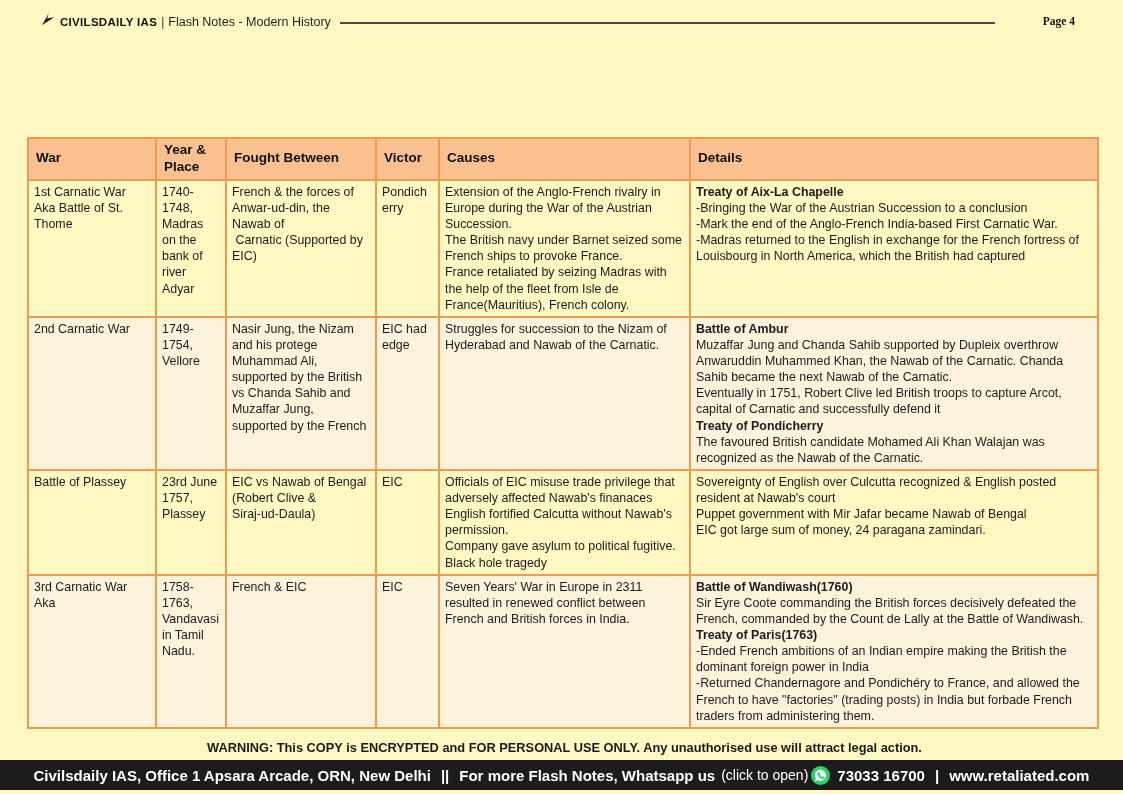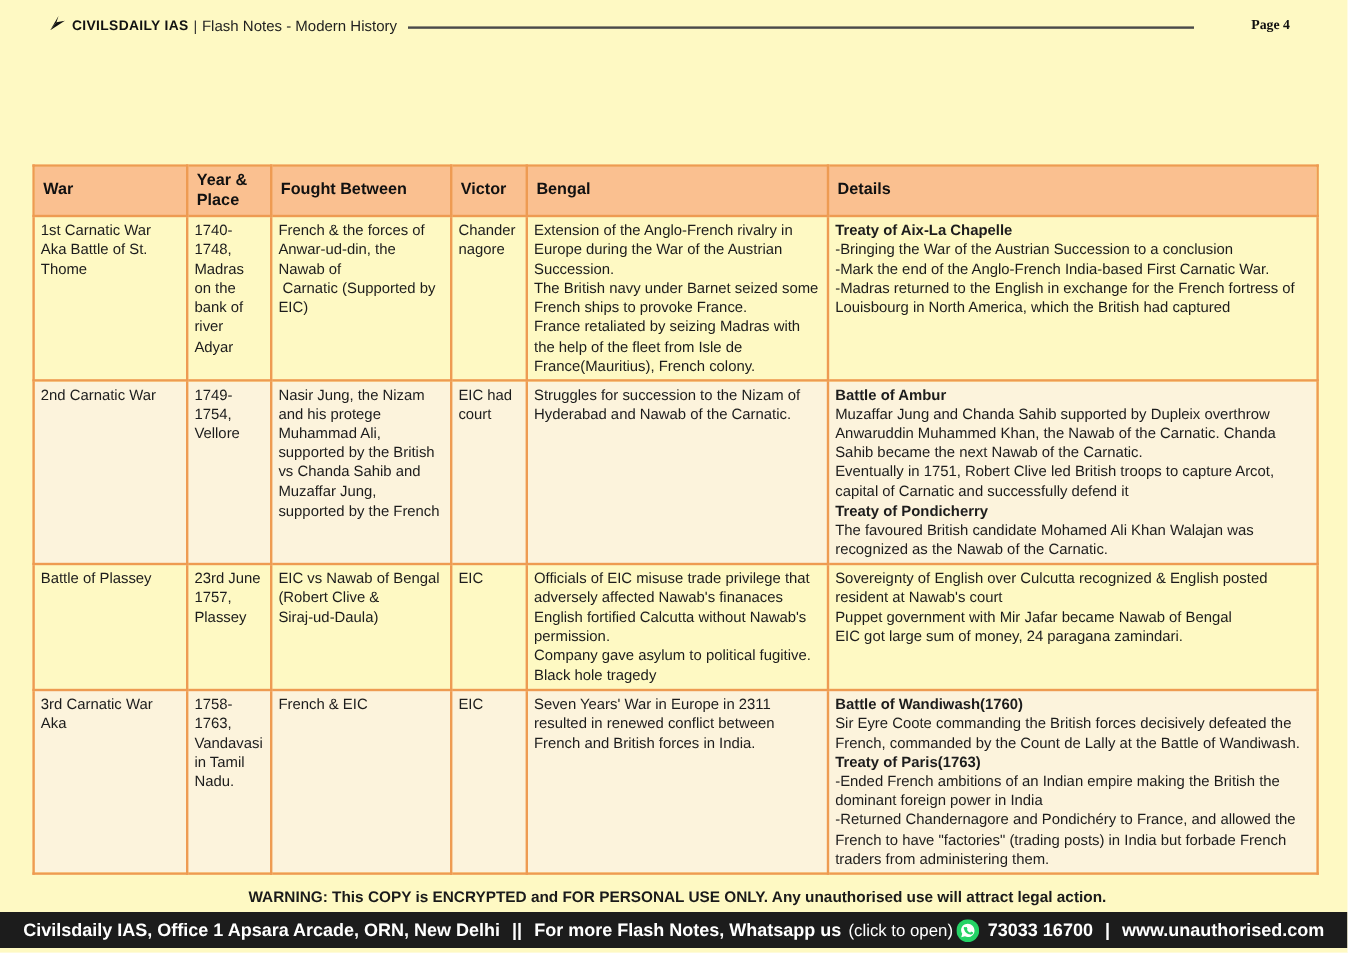--- a/index.html
+++ b/index.html
@@ -78,45 +78,45 @@
       <col style="width:63px">
         <col style="width:251px">
         <col style="width:408px">
     </colgroup>
     <thead>
       <tr>
         <th>War</th>
         <th>Year &amp; Place</th>
         <th>Fought Between</th>
         <th>Victor</th>
-        <th>Bengal</th>
+        <th>Causes</th>
         <th>Details</th>
       </tr>
     </thead>
     <tbody>
         <tr>
           <td>1st Carnatic War
 Aka Battle of St.
 Thome</td>
           <td>1740-1748, Madras on the bank of river Adyar</td>
           <td>French &amp; the forces of Anwar-ud-din, the Nawab of
  Carnatic (Supported by EIC)</td>
-          <td>Chandernagore</td>
+          <td>Pondicherry</td>
           <td>Extension of the Anglo-French rivalry in Europe during the War of the Austrian Succession.
 The British navy under Barnet seized some French ships to provoke France.
 France retaliated by seizing Madras with the help of the fleet from Isle de France(Mauritius), French colony.</td>
           <td><div class="seg bold">Treaty of Aix-La Chapelle</div><div class="seg">-Bringing the War of the Austrian Succession to a conclusion
 -Mark the end of the Anglo-French India-based First Carnatic War.
 -Madras returned to the English in exchange for the French fortress of Louisbourg in North America, which the British had captured</div></td>
         </tr>
         <tr class="alt">
           <td>2nd Carnatic War</td>
           <td>1749-1754, Vellore</td>
           <td>Nasir Jung, the Nizam and his protege Muhammad Ali, supported by the British vs Chanda Sahib and Muzaffar Jung, supported by the French</td>
-          <td>EIC had court</td>
+          <td>EIC had edge</td>
           <td>Struggles for succession to the Nizam of Hyderabad and Nawab of the Carnatic.</td>
           <td><div class="seg bold">Battle of Ambur</div><div class="seg">Muzaffar Jung and Chanda Sahib supported by Dupleix overthrow Anwaruddin Muhammed Khan, the Nawab of the Carnatic. Chanda Sahib became the next Nawab of the Carnatic.
 Eventually in 1751, Robert Clive led British troops to capture Arcot, capital of Carnatic and successfully defend it</div><div class="seg bold">Treaty of Pondicherry</div><div class="seg">The favoured British candidate Mohamed Ali Khan Walajan was recognized as the Nawab of the Carnatic.</div></td>
         </tr>
         <tr>
           <td>Battle of Plassey</td>
           <td>23rd June 1757, Plassey</td>
           <td>EIC vs Nawab of Bengal (Robert Clive &amp;
 Siraj-ud-Daula)</td>
           <td>EIC</td>
@@ -150,16 +150,16 @@
     <span class="piece light">(click to open)</span>
     <span class="wa-wrap">
       <svg width="19" height="19" viewBox="0 0 32 32" aria-hidden="true">
         <circle cx="16" cy="16" r="16" fill="#25D366"></circle>
         <path fill="#ffffff" d="M16 6.5c-5.2 0-9.4 4-9.4 9 0 1.8.56 3.5 1.54 4.9L6.8 25.4l5.2-1.3c1.2.6 2.6 1 4 1 5.2 0 9.4-4 9.4-9s-4.2-9.6-9.4-9.6z"></path>
         <path fill="#25D366" d="M12.8 11.4c.2-.5.45-.5.65-.5h.55c.18 0 .43-.07.65.5l.85 2c.08.18.1.38-.02.58l-.4.6c-.12.2-.25.4-.08.68.17.28.77 1.16 1.66 1.93 1.14.98 2.1 1.28 2.38 1.42.28.14.45.12.6-.06l.76-.95c.2-.27.4-.2.66-.1l1.92.88c.26.1.44.18.44.4 0 .22.02.96-.4 1.56-.42.6-1.8 1.26-2.46 1.3-.66.06-1.46.3-4.66-1.14-3.9-1.74-4.85-5.7-4.95-5.98-.1-.28-.66-1.4-.66-2.16 0-.76.4-1.14.55-1.46z"></path>
       </svg>
     </span>
     <span class="piece">73033 16700</span>
     <span class="piece sep">|</span>
-    <span class="piece">www.unauthorised.com</span>
+    <span class="piece">www.retaliated.com</span>
   </div>
 
 </div>
 
 </body></html>

